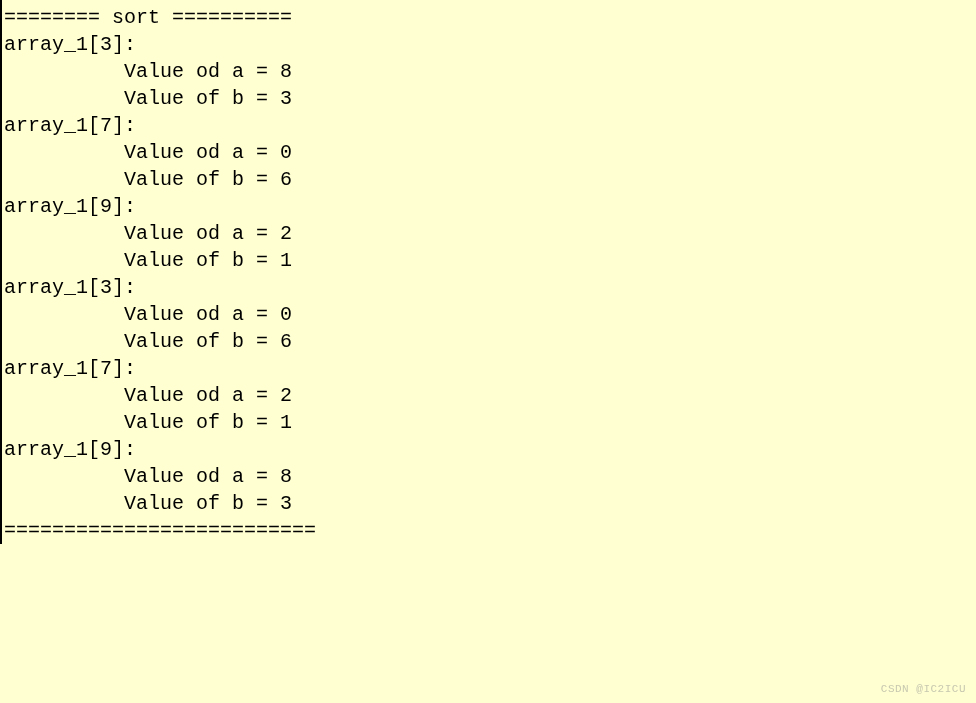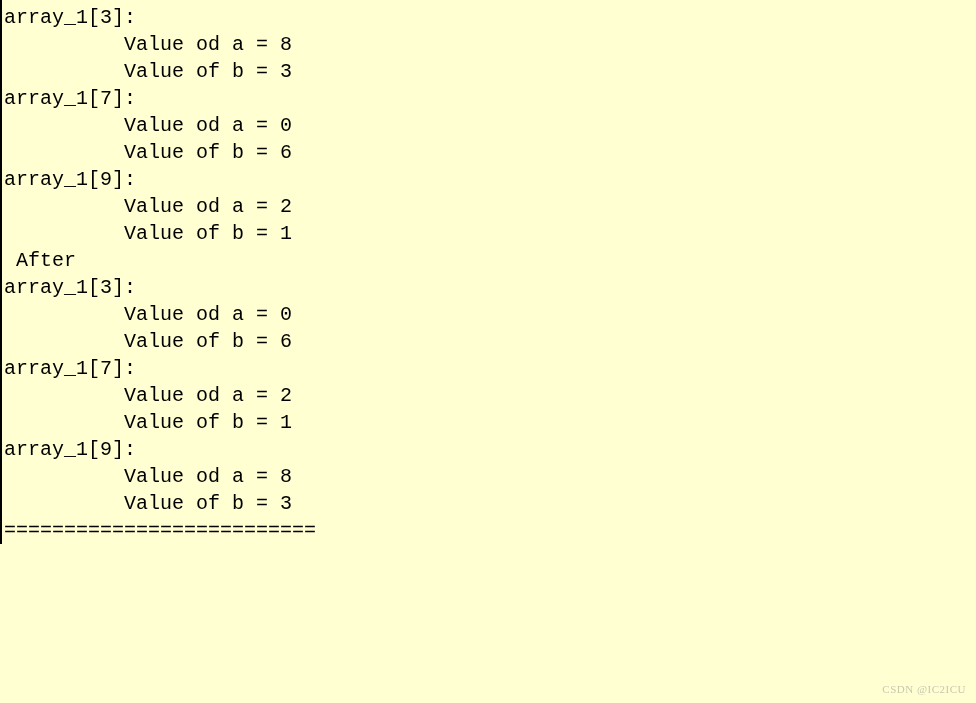--- a/index.html
+++ b/index.html
@@ -14,45 +14,45 @@
       border-left: 2px solid #000;
       box-sizing: border-box;
     }
     .line {
       white-space: pre;
     }
     .watermark {
       position: absolute;
       right: 10px;
       top: 682px;
-      font-family: Liberation Serif, serif;
+      font-family: Liberation Mono, monospace;
       font-size: 11px;
       color: #c8c8b0;
       letter-spacing: 0.5px;
     }
     .container {
       padding-left: 2px;
       padding-top: 4px;
     }
   </style>
 </head>
 <body>
 
 <div class="container">
+  <div class="line">======== sort ==========</div>
   <div class="line">array_1[3]:</div>
   <div class="line">          Value od a = 8</div>
   <div class="line">          Value of b = 3</div>
   <div class="line">array_1[7]:</div>
   <div class="line">          Value od a = 0</div>
   <div class="line">          Value of b = 6</div>
   <div class="line">array_1[9]:</div>
   <div class="line">          Value od a = 2</div>
   <div class="line">          Value of b = 1</div>
   <div class="line"></div>
-  <div class="line"> After</div>
   <div class="line">array_1[3]:</div>
   <div class="line">          Value od a = 0</div>
   <div class="line">          Value of b = 6</div>
   <div class="line">array_1[7]:</div>
   <div class="line">          Value od a = 2</div>
   <div class="line">          Value of b = 1</div>
   <div class="line">array_1[9]:</div>
   <div class="line">          Value od a = 8</div>
   <div class="line">          Value of b = 3</div>
   <div class="line">==========================</div>

